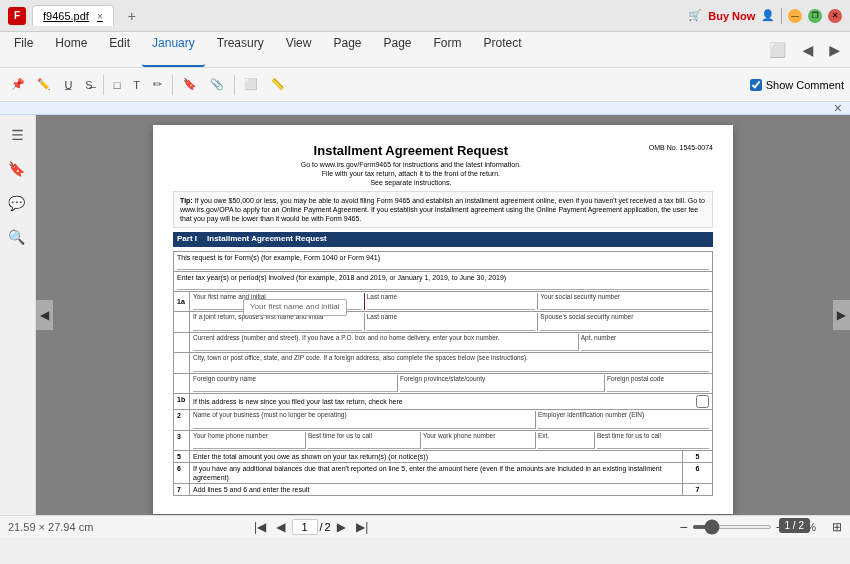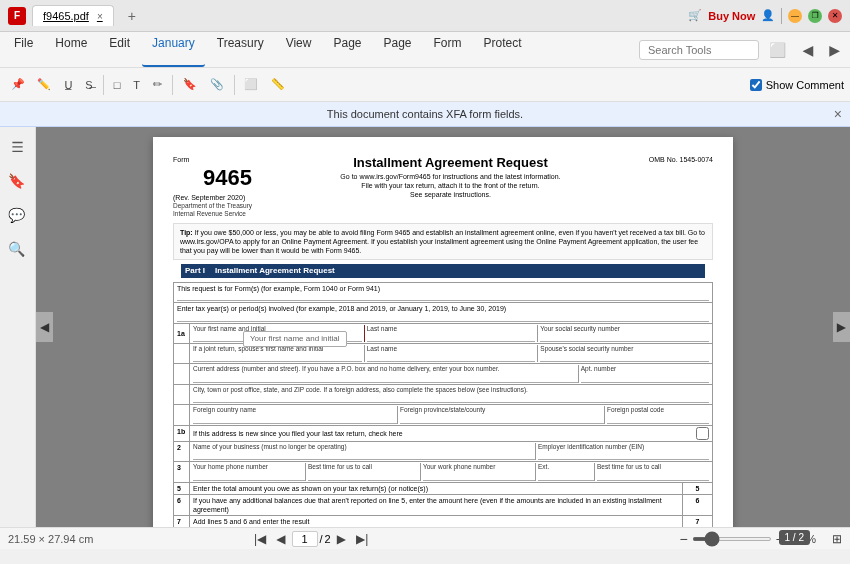--- a/index.html
+++ b/index.html
@@ -70,21 +70,21 @@
     .right-arrow { right: 0; }
 
     
     .form-header { display: flex; justify-content: space-between; align-items: flex-start; margin-bottom: 4px; }
     .form-number { font-size: 22px; font-weight: bold; margin-left: 30px; }
     .form-label-small { font-size: 7px; }
     .form-title { text-align: center; font-size: 13px; font-weight: bold; flex: 1; }
     .form-title-sub { text-align: center; font-size: 7px; }
     .omb { font-size: 7px; text-align: right; }
     .dept { font-size: 6.5px; color: #333; }
-    .blue-bar { background: #1a3c6b; color: white; font-size: 8px; padding: 2px 4px; margin: 4px 8px; font-weight: bold; display: flex; gap: 10px; }
+    .blue-bar { background: #1a3c6b; color: white; font-size: 8px; padding: 2px 4px; margin: 4px 0; font-weight: bold; display: flex; gap: 10px; }
     .tip-box { background: #f9f9f9; border: 1px solid #ddd; padding: 4px 6px; margin-bottom: 4px; font-size: 7px; }
     .tip-bold { font-weight: bold; }
     table.form-table { width: 100%; border-collapse: collapse; font-size: 7px; }
     table.form-table td, table.form-table th { border: 1px solid #999; padding: 1px 3px; vertical-align: top; }
     .field-label { font-size: 6.5px; color: #333; }
     .field-input { border-bottom: 1px solid #aaa; min-height: 10px; }
     .tooltip-box { position: absolute; background: white; border: 1px solid #aaa; padding: 2px 6px; font-size: 8px; color: #666; border-radius: 2px; }
 
     
     .bottom-bar {
@@ -129,21 +129,20 @@
   <span class="menu-item">Home</span>
   <span class="menu-item">Edit</span>
   <span class="menu-item active">January</span>
   <span class="menu-item">Treasury</span>
   <span class="menu-item">View</span>
   <span class="menu-item">Page</span>
   <span class="menu-item">Page</span>
   <span class="menu-item">Form</span>
   <span class="menu-item">Protect</span>
   <div class="menu-bar-right">
-    <input class="search-tools" type="text" placeholder="Search Tools" style="">
     <span class="menu-icon-btn">⬜</span>
     <span class="menu-icon-btn">◀</span>
     <span class="menu-icon-btn">▶</span>
   </div>
 </div>
 
 <div class="toolbar">
   <button class="toolbar-btn">📌</button>
   <button class="toolbar-btn">✏️</button>
   <button class="toolbar-btn">U̲</button>
@@ -160,47 +159,39 @@
   <button class="toolbar-btn">📏</button>
   <div class="toolbar-right">
     <label class="show-comment-cb">
       <input type="checkbox" checked="" style="">
       <span>Show Comment</span>
     </label>
   </div>
 </div>
 
 <div class="notification-bar">
-  <span class="notif-text">This document contains XFA form fields.</span>
   <span class="notif-close">×</span>
 </div>
 
 <div class="main-area">
 
   <div class="left-panel">
     <div class="panel-icon">☰</div>
     <div class="panel-icon">🔖</div>
     <div class="panel-icon">💬</div>
     <div class="panel-icon">🔍</div>
   </div>
 
   <div class="pdf-area">
     <button class="left-arrow">◀</button>
     <button class="right-arrow">▶</button>
 
     <div class="pdf-page">
 
       <div class="form-header">
-        <div>
-          <div style="font-size:7px;">Form</div>
-          <div class="form-number">9465</div>
-          <div class="form-label-small">(Rev. September 2020)</div>
-          <div class="dept">Department of the Treasury</div>
-          <div class="dept">Internal Revenue Service</div>
-        </div>
         <div style="flex:1;text-align:center;">
           <div class="form-title">Installment Agreement Request</div>
           <div class="form-title-sub">Go to www.irs.gov/Form9465 for instructions and the latest information.</div>
           <div class="form-title-sub">File with your tax return, attach it to the front of the return.</div>
           <div class="form-title-sub">See separate instructions.</div>
         </div>
         <div class="omb">OMB No. 1545-0074</div>
       </div>
 
       <div class="tip-box">

